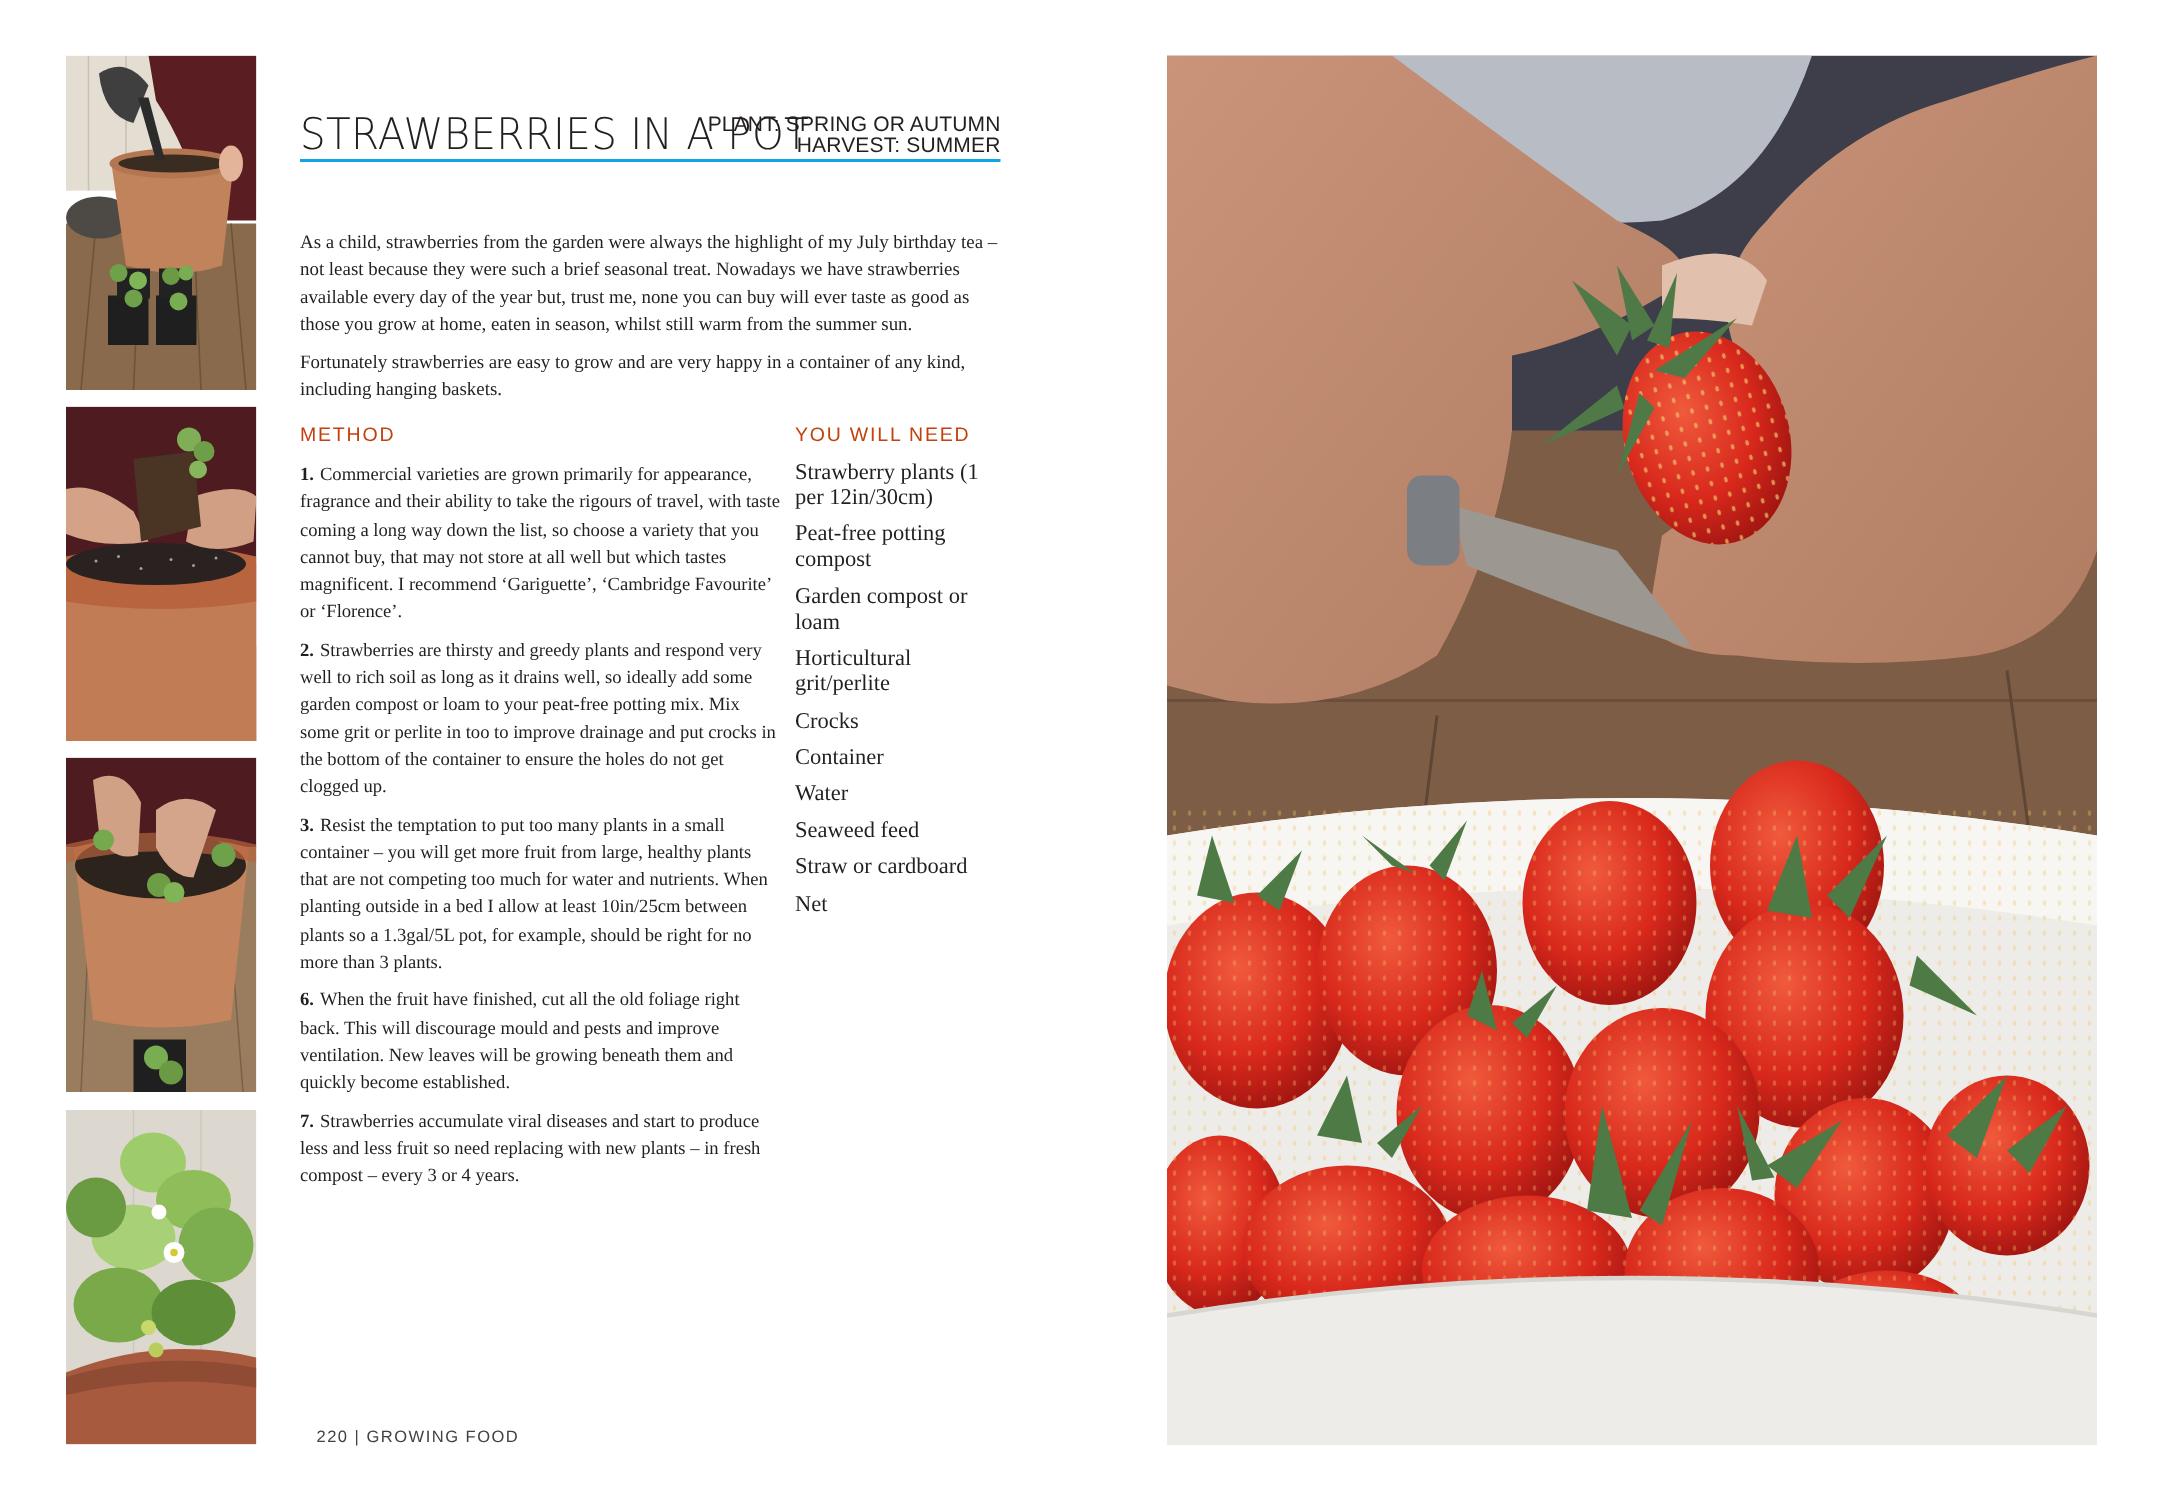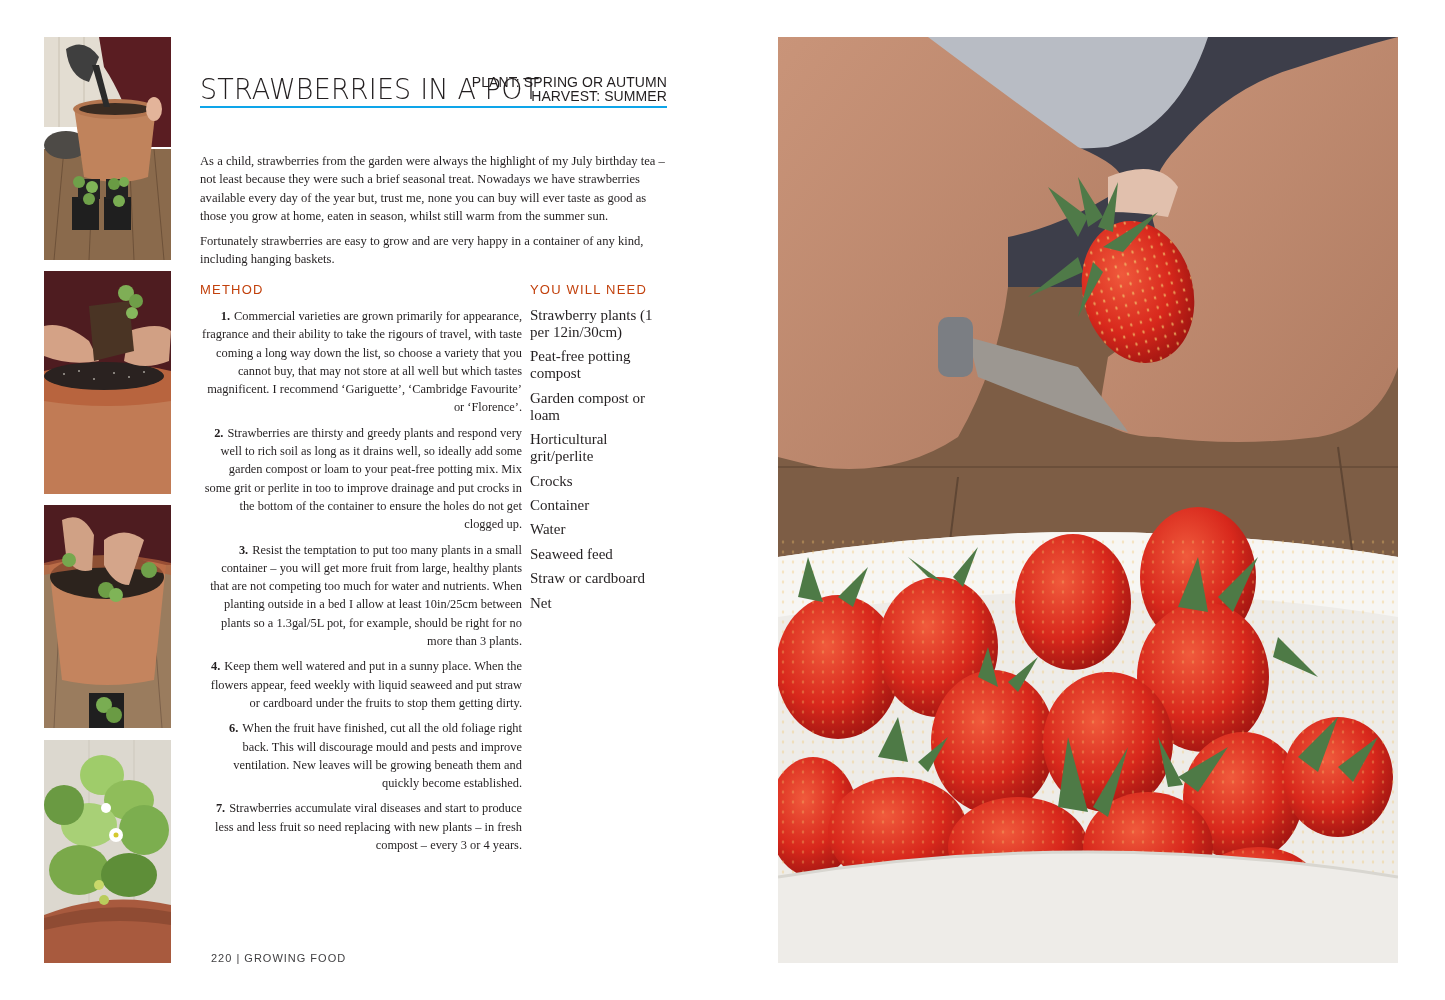--- a/index.html
+++ b/index.html
@@ -27,21 +27,21 @@
     
     .intro { position: absolute; left: 200px; top: 152px; width: 468px;
       font-family: "Liberation Serif", serif; font-size: 12.6px; line-height: 18.3px; color: #231f20; }
     .intro p { margin-bottom: 7px; }
 
     .section-head { font-family: "Liberation Sans", sans-serif; font-size: 13px; letter-spacing: 1.2px;
       color: #c2410c; }
     .method { position: absolute; left: 200px; top: 282px; width: 322px; }
     .method .section-head { margin-bottom: 10px; }
     .step { font-family: "Liberation Serif", serif; font-size: 12.4px; line-height: 18.3px;
-      color: #231f20; margin-bottom: 7px; text-align: right; }
+      color: #231f20; margin-bottom: 7px; }
     .step .num { font-weight: bold; margin-right: 4px; }
 
     .need { position: absolute; left: 530px; top: 282px; width: 130px; }
     .need .section-head { margin-bottom: 10px; }
     .need-item { font-family: Liberation Serif, serif; font-size: 15px; line-height: 17px;
       color: #231f20; margin-bottom: 7.4px; }
 
     .folio { position: absolute; left: 211px; top: 952px; font-family: "Liberation Sans", sans-serif;
       font-size: 11px; letter-spacing: 1px; color: #414042; }
 
@@ -162,21 +162,20 @@
 <div class="intro">
   <p>As a child, strawberries from the garden were always the highlight of my July birthday tea – not least because they were such a brief seasonal treat. Nowadays we have strawberries available every day of the year but, trust me, none you can buy will ever taste as good as those you grow at home, eaten in season, whilst still warm from the summer sun.</p>
   <p>Fortunately strawberries are easy to grow and are very happy in a container of any kind, including hanging baskets.</p>
 </div>
 
 <div class="method">
   <div class="section-head">METHOD</div>
   <p class="step"><span class="num">1.</span><span>Commercial varieties are grown primarily for appearance, fragrance and their ability to take the rigours of travel, with taste coming a long way down the list, so choose a variety that you cannot buy, that may not store at all well but which tastes magnificent. I recommend ‘Gariguette’, ‘Cambridge Favourite’ or ‘Florence’.</span></p>
   <p class="step"><span class="num">2.</span><span>Strawberries are thirsty and greedy plants and respond very well to rich soil as long as it drains well, so ideally add some garden compost or loam to your peat-free potting mix. Mix some grit or perlite in too to improve drainage and put crocks in the bottom of the container to ensure the holes do not get clogged up.</span></p>
   <p class="step"><span class="num">3.</span><span>Resist the temptation to put too many plants in a small container – you will get more fruit from large, healthy plants that are not competing too much for water and nutrients. When planting outside in a bed I allow at least 10in/25cm between plants so a 1.3gal/5L pot, for example, should be right for no more than 3 plants.</span></p>
-  <p class="step"><span class="num">4.</span><span>Keep them well watered and put in a sunny place. When the flowers appear, feed weekly with liquid seaweed and put straw or cardboard under the fruits to stop them getting dirty.</span></p>
   <p class="step"><span class="num">6.</span><span>When the fruit have finished, cut all the old foliage right back. This will discourage mould and pests and improve ventilation. New leaves will be growing beneath them and quickly become established.</span></p>
   <p class="step"><span class="num">7.</span><span>Strawberries accumulate viral diseases and start to produce less and less fruit so need replacing with new plants – in fresh compost – every 3 or 4 years.</span></p>
 </div>
 
 <div class="need">
   <div class="section-head">YOU WILL NEED</div>
   <div class="need-item">Strawberry plants (1 per 12in/30cm)</div>
   <div class="need-item">Peat-free potting compost</div>
   <div class="need-item">Garden compost or loam</div>
   <div class="need-item">Horticultural grit/perlite</div>

